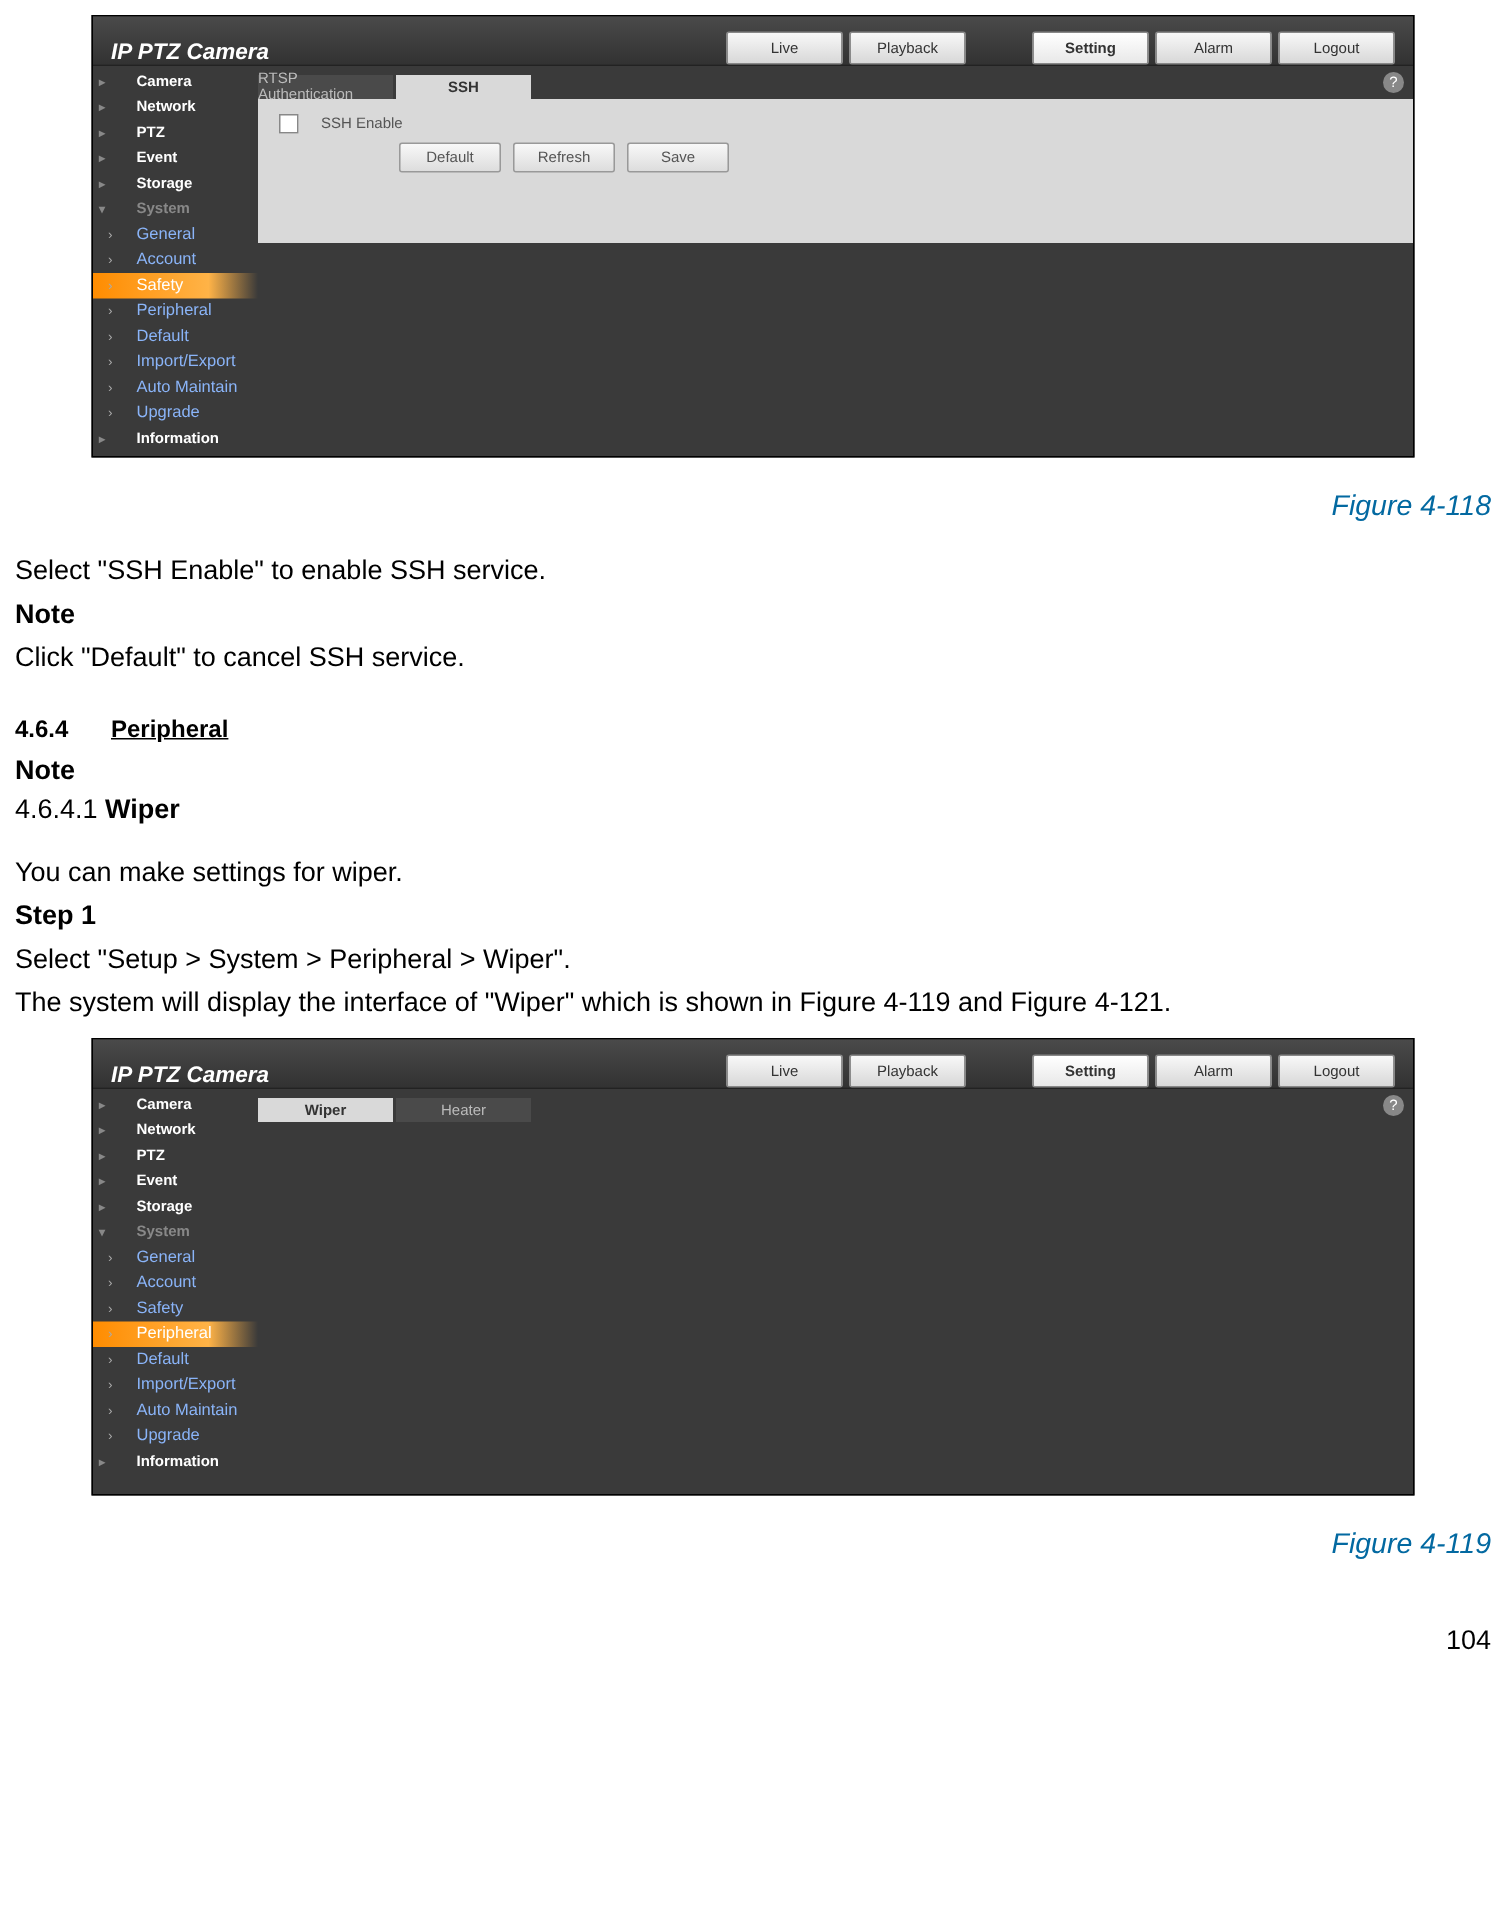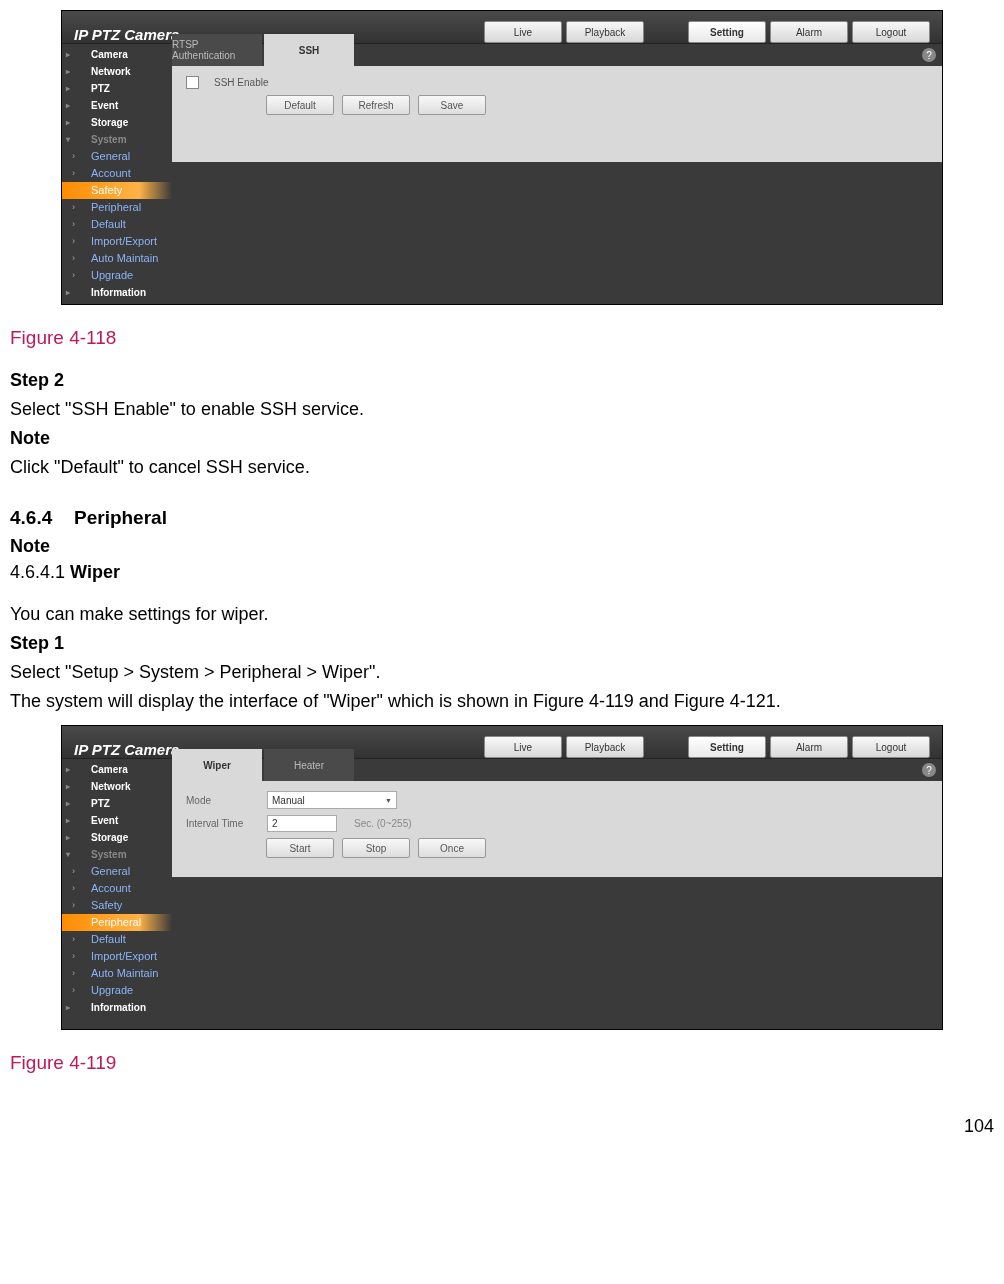--- a/index.html
+++ b/index.html
@@ -114,21 +114,21 @@
   }
   .tabs {
     height: 22px;
     background: #3a3a3a;
     display: flex;
     align-items: flex-end;
     padding-left: 0;
   }
   .tab {
     width: 90px;
-    height: 32px;
+    height: 16px;
     background: #4a4a4a;
     color: #bbb;
     font-size: 10px;
     display: flex;
     align-items: center;
     justify-content: center;
     margin-right: 2px;
   }
   .tab.active {
     background: #d9d9d9;
@@ -221,37 +221,39 @@
     padding: 0 4px;
     display: flex;
     align-items: center;
   }
   .hint {
     font-size: 10px;
     color: #888;
     margin-left: 6px;
   }
   .figure-caption {
-    text-align: left;
+    text-align: right;
     font-size: 19px;
     margin: 22px 0 18px;
-    color: #be185d;
+    color: #0369a1;
+    font-style: italic;
   }
   .doc-text {
     font-size: 18px;
     line-height: 1.5;
     color: #000;
     margin: 0 0 2px 0;
   }
   .doc-text.bold { font-weight: bold; }
   .section-heading {
-    font-size: 19px;
+    font-size: 16px;
     font-weight: bold;
     margin-top: 26px;
     margin-bottom: 4px;
+    text-decoration: underline;
   }
   .section-heading .num {
     display: inline-block;
     width: 64px;
   }
   .subsection {
     font-size: 18px;
     margin-top: 2px;
   }
   .subsection .bold { font-weight: bold; }
@@ -312,21 +314,20 @@
             <div class="ui-btn">Refresh</div>
             <div class="ui-btn">Save</div>
           </div>
         </div>
       </div>
     </div>
   </div>
 
   <div class="figure-caption">Figure 4-118</div>
 
-  <p class="doc-text bold">Step 2</p>
   <p class="doc-text">Select "SSH Enable" to enable SSH service.</p>
   <p class="doc-text bold">Note</p>
   <p class="doc-text"><span class="hl">Click "Default" to cancel SSH service.</span></p>
 
   <div class="section-heading">
     <span class="num">4.6.4</span><span>Peripheral</span>
   </div>
   <p class="doc-text bold">Note</p>
   <p class="subsection">
     <span>4.6.4.1</span> <span class="bold">Wiper</span>
@@ -364,40 +365,20 @@
         <div class="side-item sub">Auto Maintain</div>
         <div class="side-item sub">Upgrade</div>
         <div class="side-item top bold">Information</div>
       </div>
       <div class="content">
         <div class="help-icon">?</div>
         <div class="tabs">
           <div class="tab active">Wiper</div>
           <div class="tab">Heater</div>
         </div>
-        <div class="panel">
-          <div class="row">
-            <span class="lbl">Mode</span>
-            <div class="ui-select">
-                <span>Manual</span>
-              </div>
-          </div>
-          <div class="row">
-            <span class="lbl">Interval Time</span>
-            <div class="ui-input">
-                <span>2</span>
-              </div>
-            <span class="hint">Sec. (0~255)</span>
-          </div>
-          <div class="btn-row">
-            <div class="ui-btn">Start</div>
-            <div class="ui-btn">Stop</div>
-            <div class="ui-btn">Once</div>
-          </div>
-        </div>
       </div>
     </div>
   </div>
 
   <div class="figure-caption">Figure 4-119</div>
 
   <div class="page-num">104</div>
 </div>
 
 </body></html>

